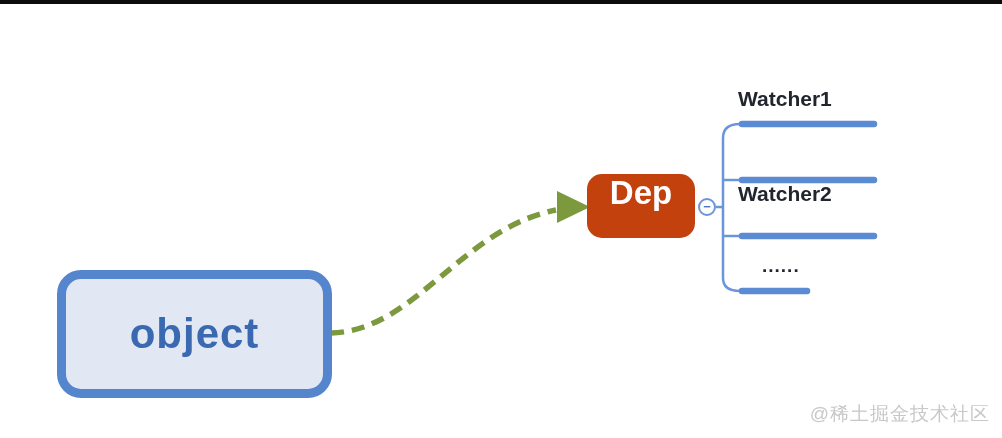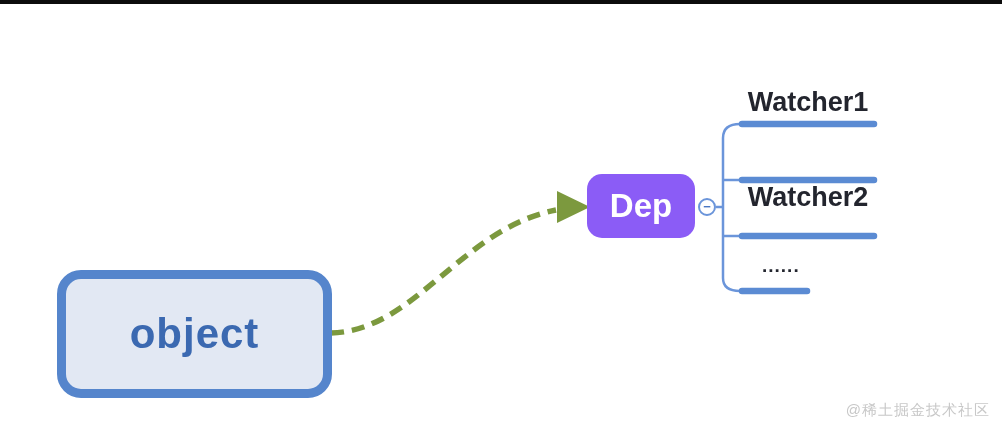--- a/index.html
+++ b/index.html
@@ -41,24 +41,24 @@
   .object-label {
     font-size: 42px;
     font-weight: bold;
     color: #3b69b1;
     letter-spacing: 1px;
   }
   .dep-node {
     position: absolute;
     left: 587px; top: 174px;
     width: 108px; height: 64px;
-    background: #8b5cf6;
+    background: #c2410c;
     border-radius: 15px;
     display: flex;
-    align-items: center;
+    align-items: flex-start;
     justify-content: center;
   }
   .dep-label {
     font-size: 33px;
     font-weight: bold;
     color: #ffffff;
   }
   .collapse-btn {
     position: absolute;
     left: 698px; top: 198px;
@@ -76,39 +76,38 @@
     font-size: 13px;
     font-weight: bold;
     color: #4a77c2;
     line-height: 1;
     margin-top: -2px;
   }
   .watcher-label {
     position: absolute;
     left: 738px;
     width: 140px;
-    text-align: center;
-    font-size: 27px;
+    font-size: 21px;
     font-weight: 600;
     color: #23252e;
   }
   .watcher-1 { top: 87px; }
   .watcher-2 { top: 143px; margin-top: 39px; }
   .watcher-3 { top: 199px; }
   .watcher-dots {
     top: 255px;
     text-align: left;
     padding-left: 24px;
     font-size: 19px;
     letter-spacing: 1px;
   }
   .watermark {
     position: absolute;
     right: 12px; top: 401px;
-    font-size: 15px;
+    font-size: 19px;
     color: #c8c8c8;
     letter-spacing: 1px;
   }
 </style>
 </head>
 <body>
 
 <div class="canvas">
 
   <div class="top-bar"></div>

